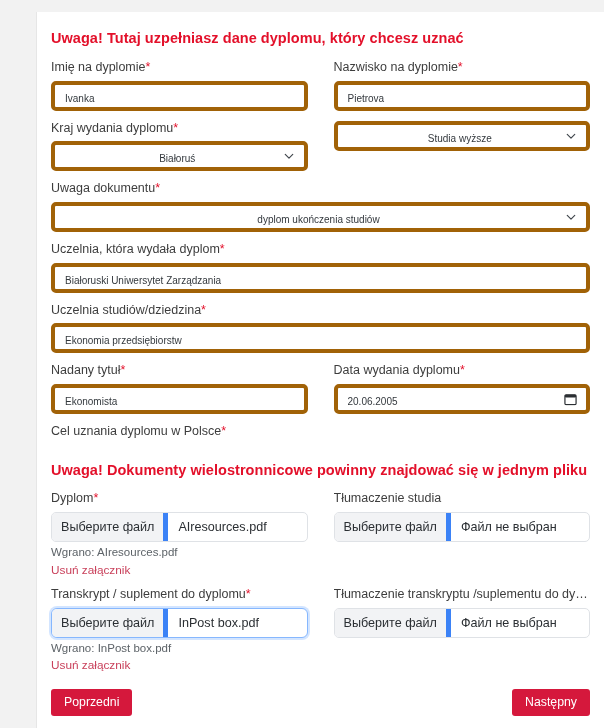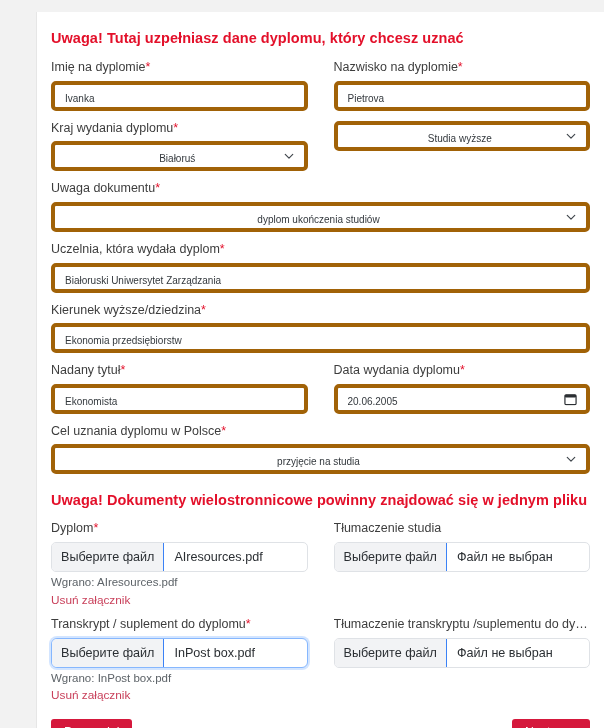--- a/index.html
+++ b/index.html
@@ -145,21 +145,21 @@
   }
 
   .fileinput.focused {
     border: 1px solid #86b7fe;
     box-shadow: 0 0 0 2px rgba(13,110,253,.18);
     border-radius: 6px;
   }
 
   .file-btn {
     background: #f2f3f5;
-    border-right: 1px solid #3b82f6;
+    border-right: 5px solid #3b82f6;
     padding: 0 9px;
     font-size: 12.6px;
     color: #2b2f33;
     line-height: 28px;
     white-space: nowrap;
     flex: 0 0 auto;
   }
 
   .file-name {
     padding: 0 10px;
@@ -273,21 +273,21 @@
 
     <div class="row">
       <div class="col-full field">
         <label class="lbl"><span>Uczelnia, która wydała dyplom</span><span class="req">*</span></label>
         <div class="control">Białoruski Uniwersytet Zarządzania</div>
       </div>
     </div>
 
     <div class="row">
       <div class="col-full field">
-        <label class="lbl"><span>Kierunek wyższe/dziedzina</span><span class="req">*</span></label>
+        <label class="lbl"><span>Uczelnia studiów/dziedzina</span><span class="req">*</span></label>
         <div class="control">Ekonomia przedsiębiorstw</div>
       </div>
     </div>
 
     <div class="row">
       <div class="col field">
         <label class="lbl"><span>Nadany tytuł</span><span class="req">*</span></label>
         <div class="control">Ekonomista</div>
       </div>
       <div class="col field">
@@ -300,28 +300,20 @@
               <rect x="1" y="2.5" width="12" height="3" rx="1.2" fill="#2b2f33"></rect>
             </svg>
           </span>
         </div>
       </div>
     </div>
 
     <div class="row">
       <div class="col-full field">
         <label class="lbl"><span>Cel uznania dyplomu w Polsce</span><span class="req">*</span></label>
-        <div class="control select">
-          <span>przyjęcie na studia</span>
-          <span class="chev">
-            <svg viewBox="0 0 12 12" width="10" height="10">
-                <path d="M1.5 4 L6 8.5 L10.5 4" fill="none" stroke="#41474d" stroke-width="1.4" stroke-linecap="round" stroke-linejoin="round"></path>
-              </svg>
-          </span>
-        </div>
       </div>
     </div>
 
     <div class="section-heading second">Uwaga! Dokumenty wielostronnicowe powinny znajdować się w jednym pliku</div>
 
     <div class="row">
       <div class="col field upload-block">
         <label class="lbl"><span>Dyplom</span><span class="req">*</span></label>
         <div class="fileinput">
           <div class="file-btn">Выберите файл</div>

